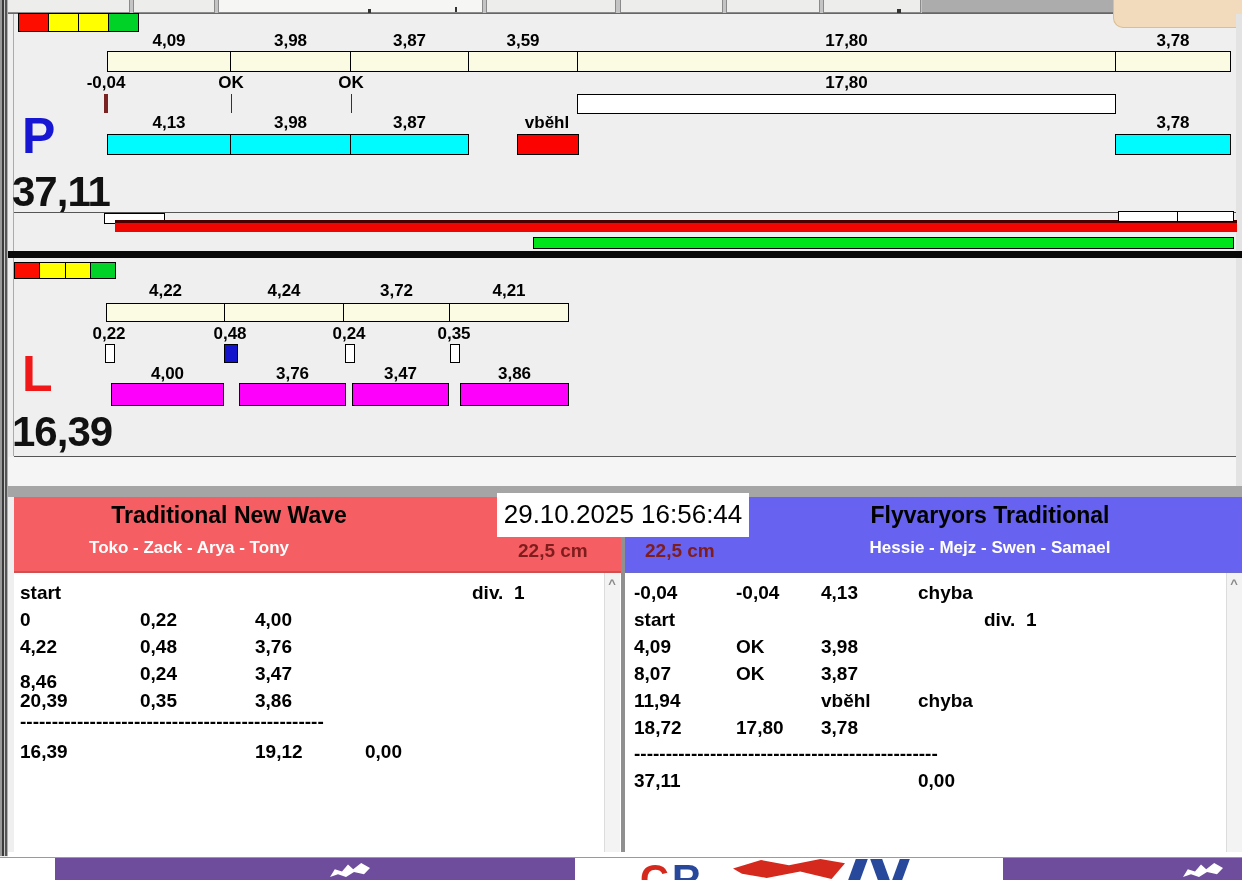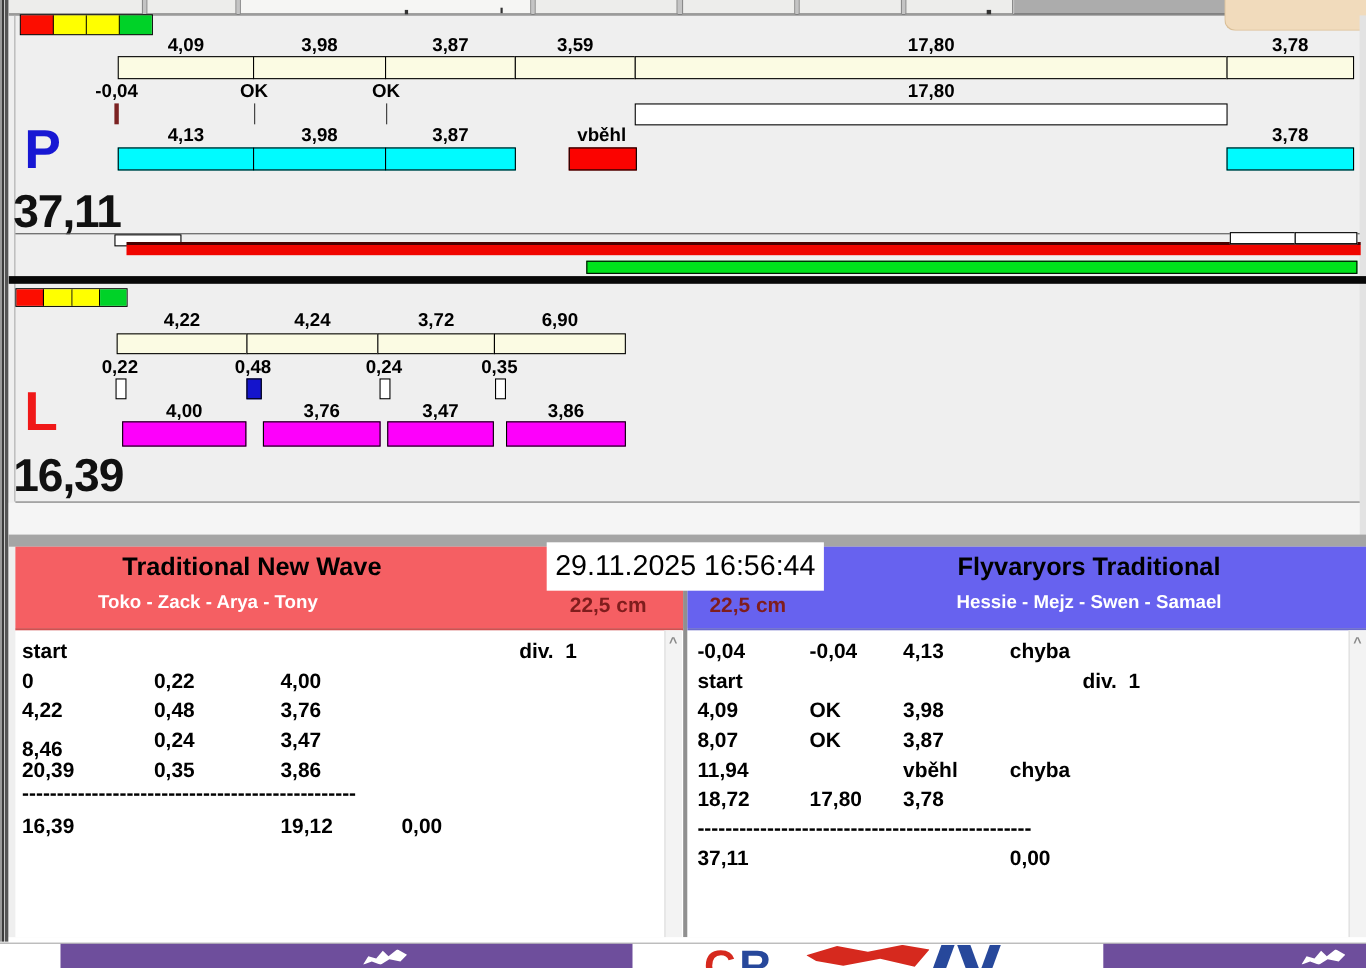--- a/index.html
+++ b/index.html
@@ -110,21 +110,21 @@
   <div class="a tl" style="left:14px;top:262px;width:102px;height:17px;">
     <div class="c-red"></div>
     <div class="c-yel"></div>
     <div class="c-yel"></div>
     <div class="c-grn"></div>
   </div>
 
   <div class="a lbl" style="left:106px;top:281px;width:119px;">4,22</div>
   <div class="a lbl" style="left:224px;top:281px;width:120px;">4,24</div>
   <div class="a lbl" style="left:343px;top:281px;width:107px;">3,72</div>
-  <div class="a lbl" style="left:449px;top:281px;width:120px;">6,90</div>
+  <div class="a lbl" style="left:449px;top:281px;width:120px;">4,21</div>
 
   <div class="a bar cream" style="left:106px;top:303px;width:119px;height:19px;"></div>
   <div class="a bar cream" style="left:224px;top:303px;width:120px;height:19px;"></div>
   <div class="a bar cream" style="left:343px;top:303px;width:107px;height:19px;"></div>
   <div class="a bar cream" style="left:449px;top:303px;width:120px;height:19px;"></div>
 
   <div class="a lbl" style="left:79px;top:324px;width:60px;">0,22</div>
   <div class="a lbl" style="left:200px;top:324px;width:60px;">0,48</div>
   <div class="a lbl" style="left:319px;top:324px;width:60px;">0,24</div>
   <div class="a lbl" style="left:424px;top:324px;width:60px;">0,35</div>
@@ -157,21 +157,21 @@
   <div class="a hdrsub" style="left:14px;top:538px;width:350px;">Toko - Zack - Arya - Tony</div>
   <div class="a hdrcm" style="left:518px;top:540px;width:95px;">22,5 cm</div>
 
   <div class="a" style="left:621px;top:497px;width:4px;height:355px;background:#909090;"></div>
 
   <div class="a" style="left:625px;top:497px;width:617px;height:76px;background:#6762EF;"></div>
   <div class="a hdrtitle" style="left:710px;top:502px;width:560px;">Flyvaryors Traditional</div>
   <div class="a hdrsub" style="left:710px;top:538px;width:560px;">Hessie - Mejz - Swen - Samael</div>
   <div class="a hdrcm" style="left:645px;top:540px;width:95px;">22,5 cm</div>
 
-  <div class="a whitebg date" style="left:497px;top:493px;width:252px;height:44px;">29.11.2025 16:56:44</div>
+  <div class="a whitebg date" style="left:497px;top:493px;width:252px;height:44px;">29.10.2025 16:56:44</div>
 
   <div class="a" style="left:14px;top:571px;width:607px;height:281px;background:#fff;border-top:2px solid #D05050;"></div>
   <div class="a scrollstrip" style="left:604px;top:573px;width:16px;height:279px;"></div>
   <div class="a scrollarrow" style="left:604px;top:577px;width:16px;">^</div>
 
   <div class="cell" style="left:20px;top:581px;">start</div>
   <div class="cell" style="left:472px;top:581px;">div.  1</div>
   <div class="cell" style="left:20px;top:608px;">0</div>
   <div class="cell" style="left:140px;top:608px;">0,22</div>
   <div class="cell" style="left:255px;top:608px;">4,00</div>

